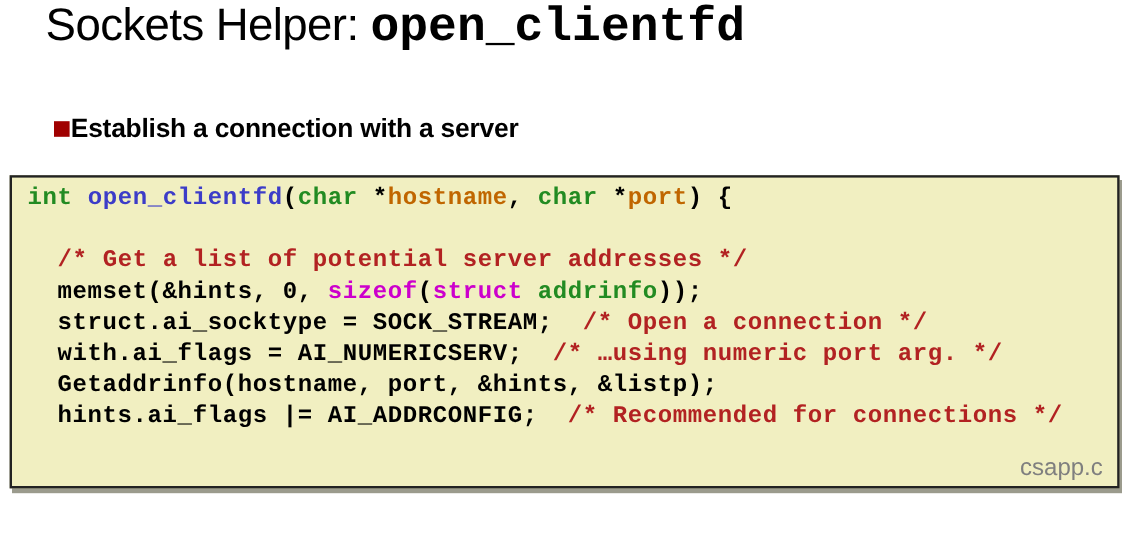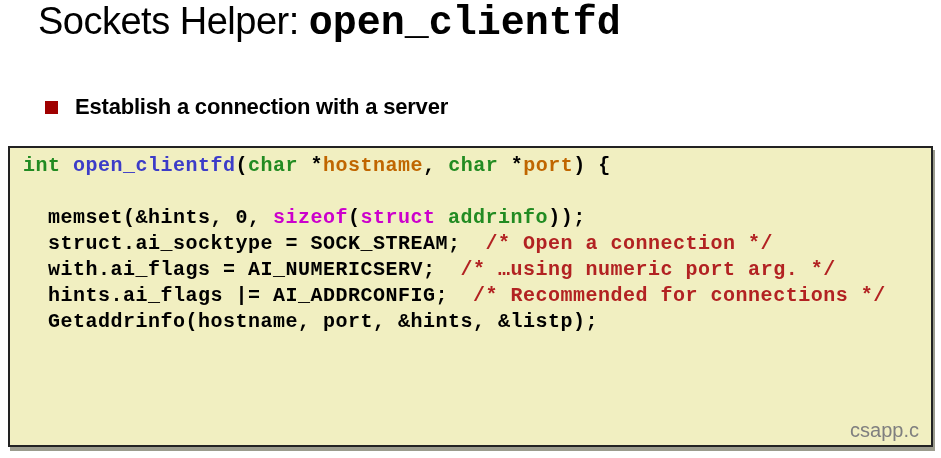--- a/index.html
+++ b/index.html
@@ -32,41 +32,41 @@
     color: #000;
     margin-left: 10px;
   }
 
   .bullet-row {
     position: absolute;
     left: 45px;
     top: 94px;
     display: flex;
     align-items: center;
-    gap: 17px;
+    gap: 1px;
   }
   .bullet-square {
     width: 13px;
     height: 13px;
     background: var(--bullet_red, #A00000);
     flex: 0 0 auto;
   }
   .bullet-text {
     font-weight: bold;
     font-size: 22px;
     color: #000;
     letter-spacing: -0.2px;
   }
 
   .codebox {
     position: absolute;
     left: 8px;
     top: 146px;
     width: 925px;
-    height: 301px;
+    height: 261px;
     box-sizing: border-box;
     background: var(--code_bg, #F1EFC1);
     border: 2px solid var(--code_border, #222222);
     box-shadow: 2px 4px 0 var(--shadow, #9B9B8D);
     padding: 5px 0 0 13px;
   }
   .code-line {
     font-family: "Liberation Mono", "DejaVu Sans Mono", monospace;
     font-weight: bold;
     font-size: 20px;
@@ -100,20 +100,21 @@
 
 <div class="bullet-row">
   <span class="bullet-square"></span>
   <span class="bullet-text">Establish a connection with a server</span>
 </div>
 
 <div class="codebox">
   <div>
       <div class="code-line"><span class="tok-g">int</span><span class="tok-k"> </span><span class="tok-b">open_clientfd</span><span class="tok-k">(</span><span class="tok-g">char</span><span class="tok-k"> *</span><span class="tok-o">hostname</span><span class="tok-k">, </span><span class="tok-g">char</span><span class="tok-k"> *</span><span class="tok-o">port</span><span class="tok-k">) {</span></div>
       <div class="code-line">&nbsp;</div>
+      <div class="code-line"><span class="tok-k">  </span><span class="tok-r">/* Get a list of potential server addresses */</span></div>
       <div class="code-line"><span class="tok-k">  memset(&amp;hints, 0, </span><span class="tok-m">sizeof</span><span class="tok-k">(</span><span class="tok-m">struct</span><span class="tok-k"> </span><span class="tok-g">addrinfo</span><span class="tok-k">));</span></div>
       <div class="code-line"><span class="tok-k">  struct.ai_socktype = SOCK_STREAM;  </span><span class="tok-r">/* Open a connection */</span></div>
       <div class="code-line"><span class="tok-k">  with.ai_flags = AI_NUMERICSERV;  </span><span class="tok-r">/* …using numeric port arg. */</span></div>
+      <div class="code-line"><span class="tok-k">  Getaddrinfo(hostname, port, &amp;hints, &amp;listp);</span></div>
       <div class="code-line"><span class="tok-k">  hints.ai_flags |= AI_ADDRCONFIG;  </span><span class="tok-r">/* Recommended for connections */</span></div>
-      <div class="code-line"><span class="tok-k">  Getaddrinfo(hostname, port, &amp;hints, &amp;listp);</span></div>
     </div>
   <span class="filename">csapp.c</span>
 </div>
 
 </body></html>

